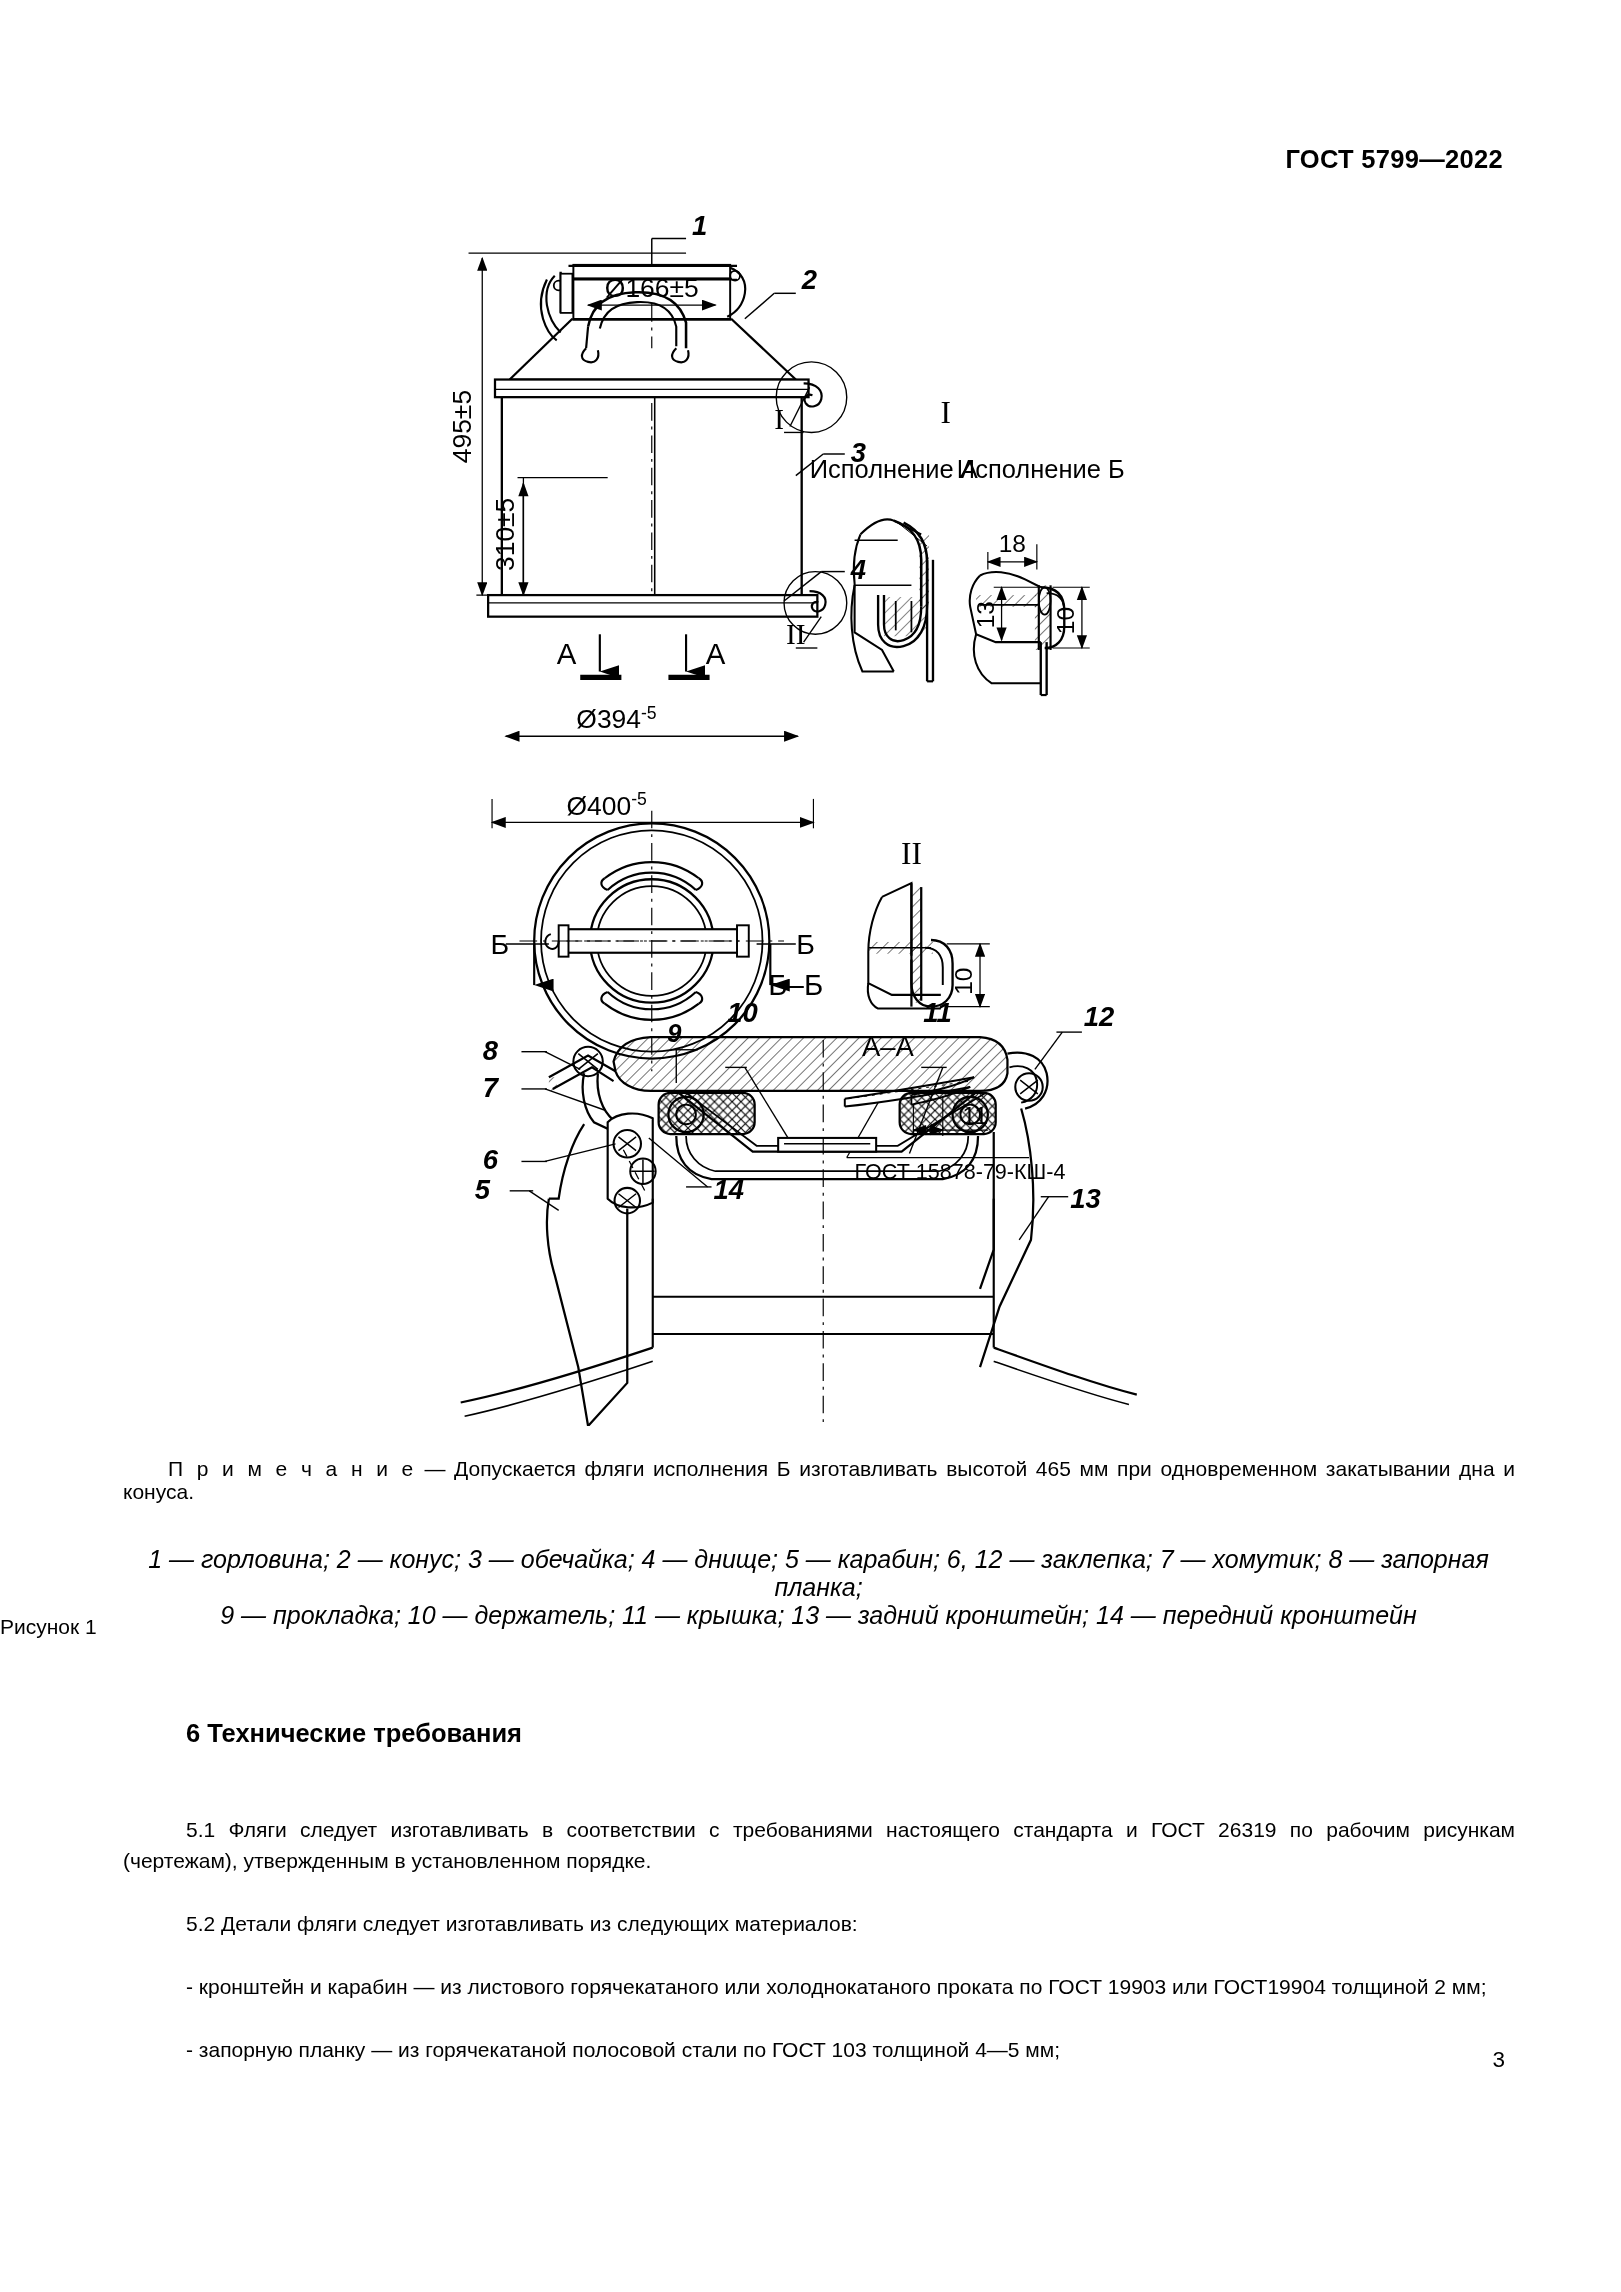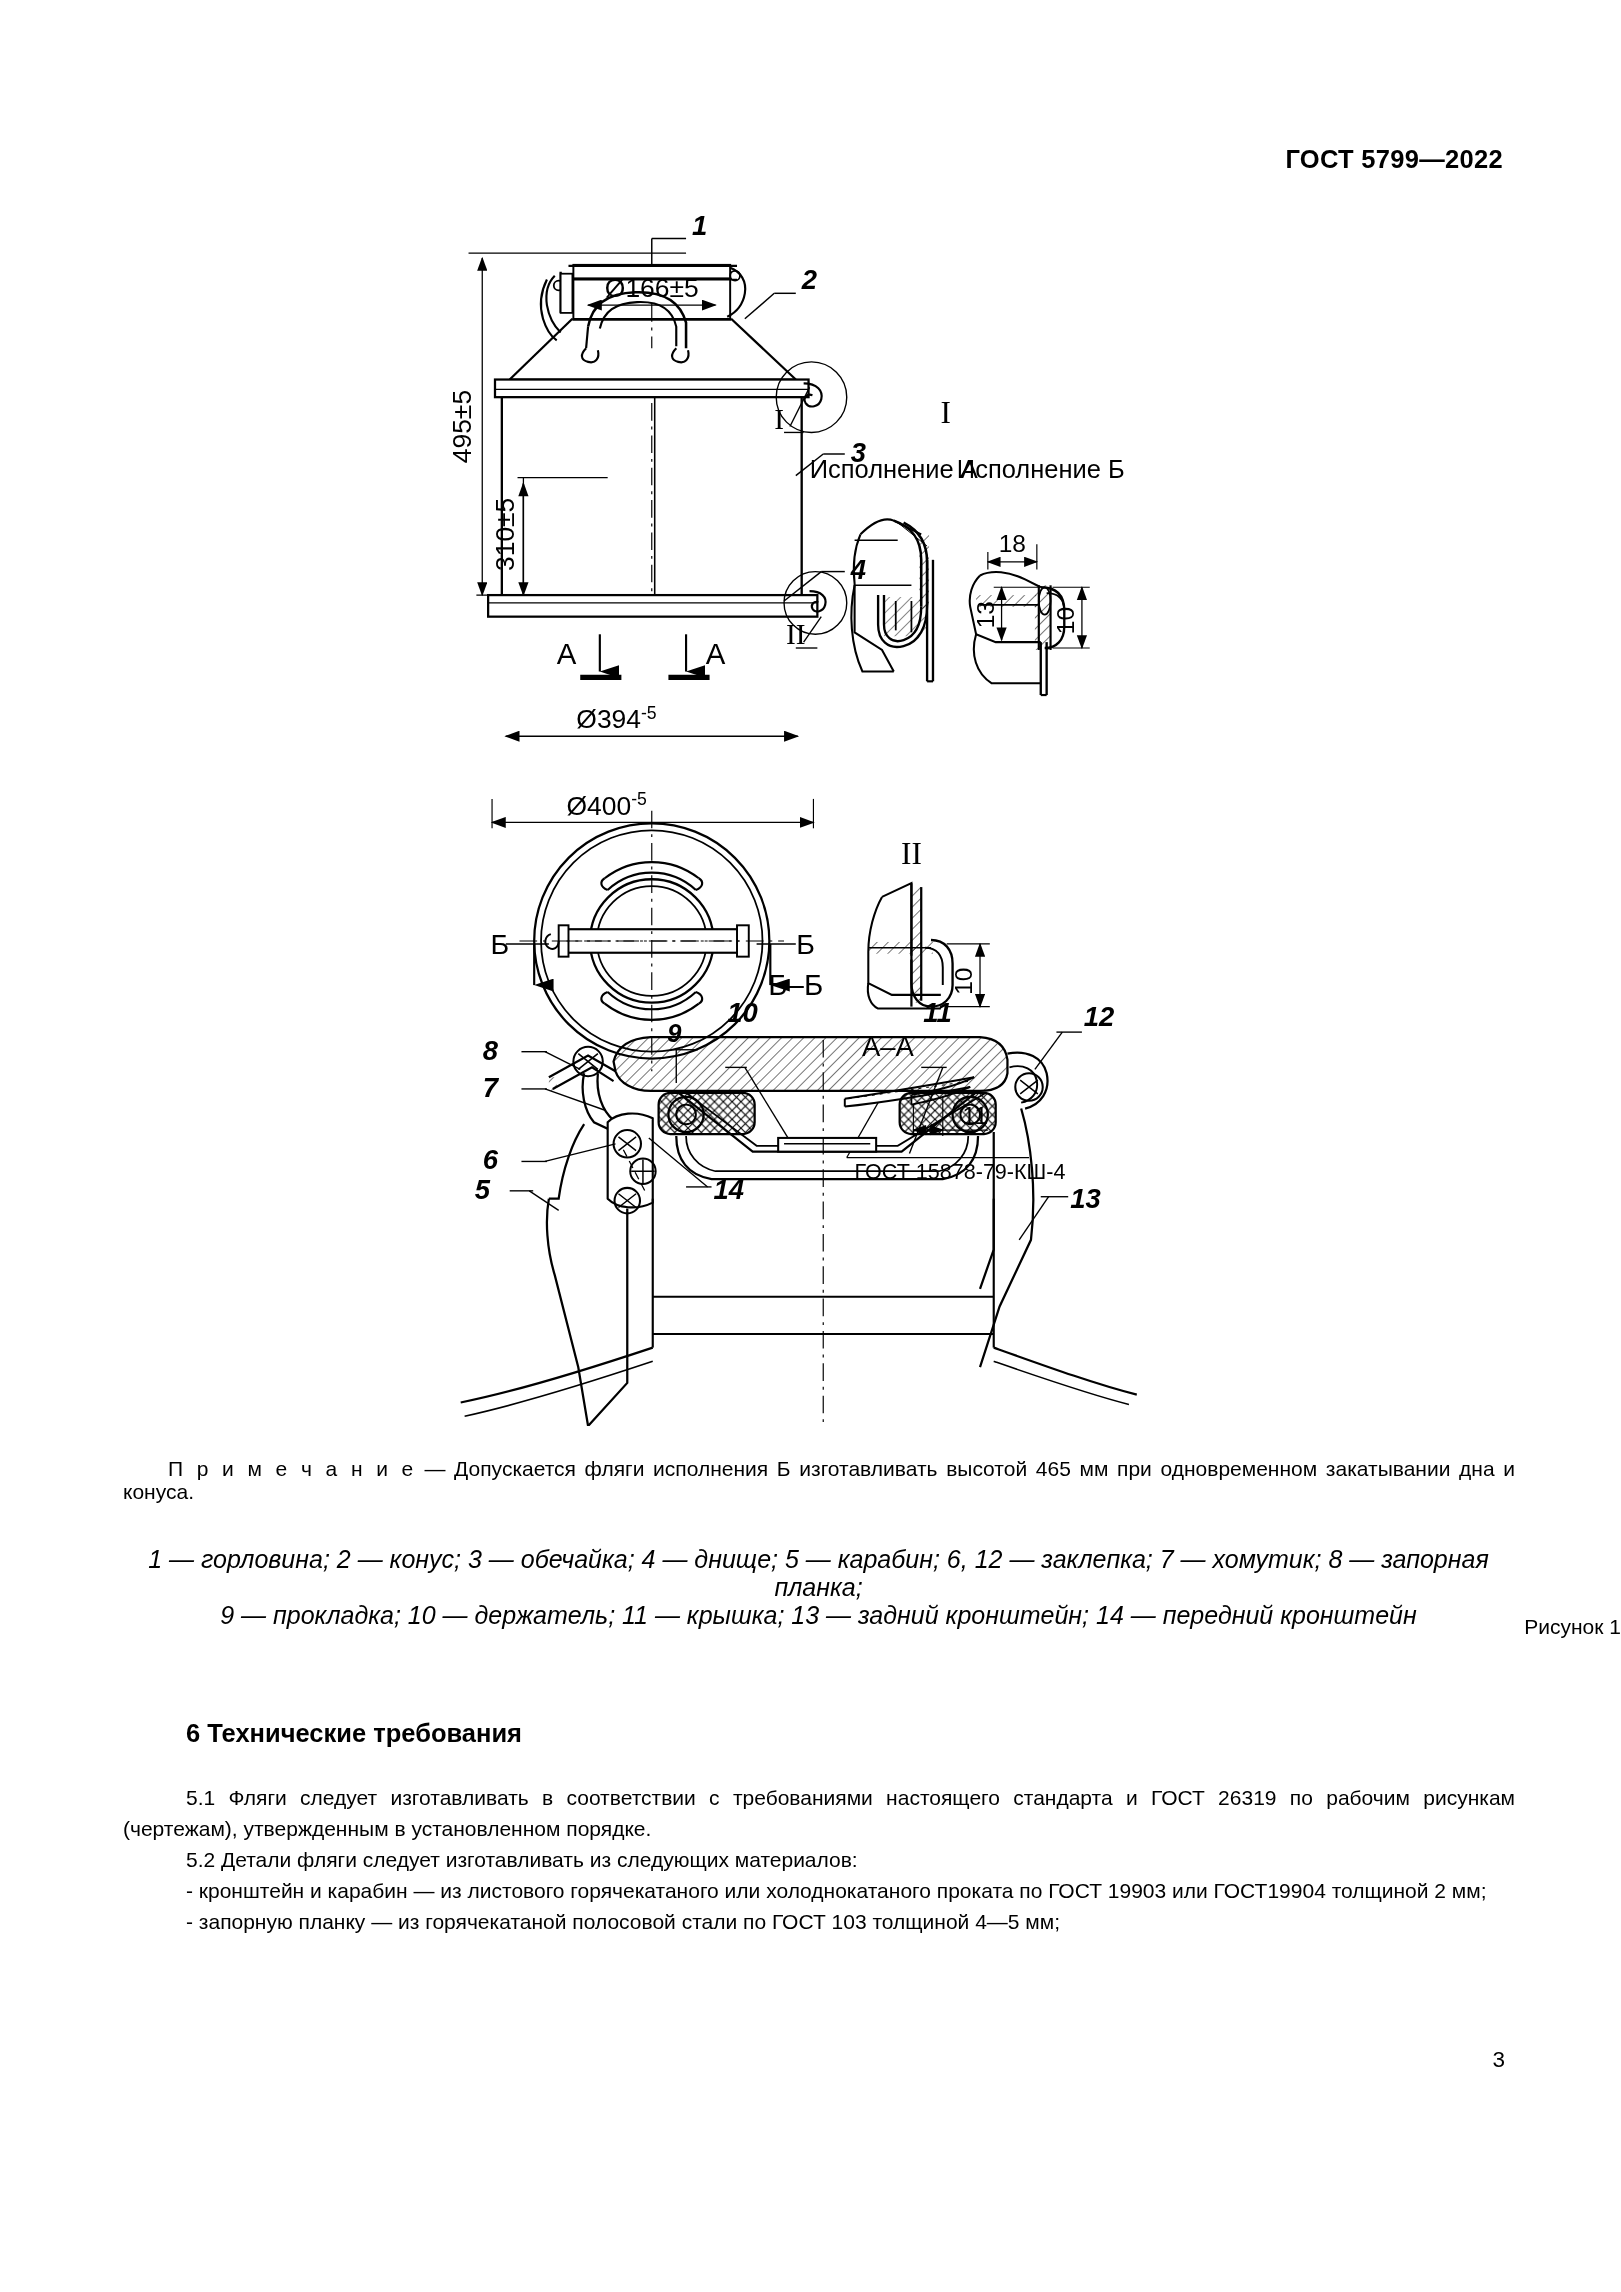--- a/index.html
+++ b/index.html
@@ -64,21 +64,21 @@
     line-height: 28px;
     text-align: center;
   }
   .legend-block i { font-style: italic; }
 
   .fig-caption {
     position: absolute;
     left: 0;
     top: 1615px;
     width: 1621px;
-    text-align: right;
+    text-align: left;
     font-size: 21px;
   }
 
   .section-heading {
     position: absolute;
     left: 186px;
     top: 1719px;
     font-size: 25.5px;
     font-weight: bold;
   }
@@ -89,21 +89,21 @@
     top: 1782px;
     width: 1392px;
     font-size: 21px;
     line-height: 31px;
   }
   .body-text p {
     margin: 0;
     text-align: justify;
     text-justify: inter-word;
   }
-  .body-text p.indent { text-indent: 63px; }
+  .body-text p.indent { text-indent: 63px; margin-top: 32px; }
 
   .page-number {
     position: absolute;
     right: 116px;
     top: 2047px;
     font-size: 22.5px;
   }
 
   
   .dimtxt { font-family: "Liberation Sans", sans-serif; }

